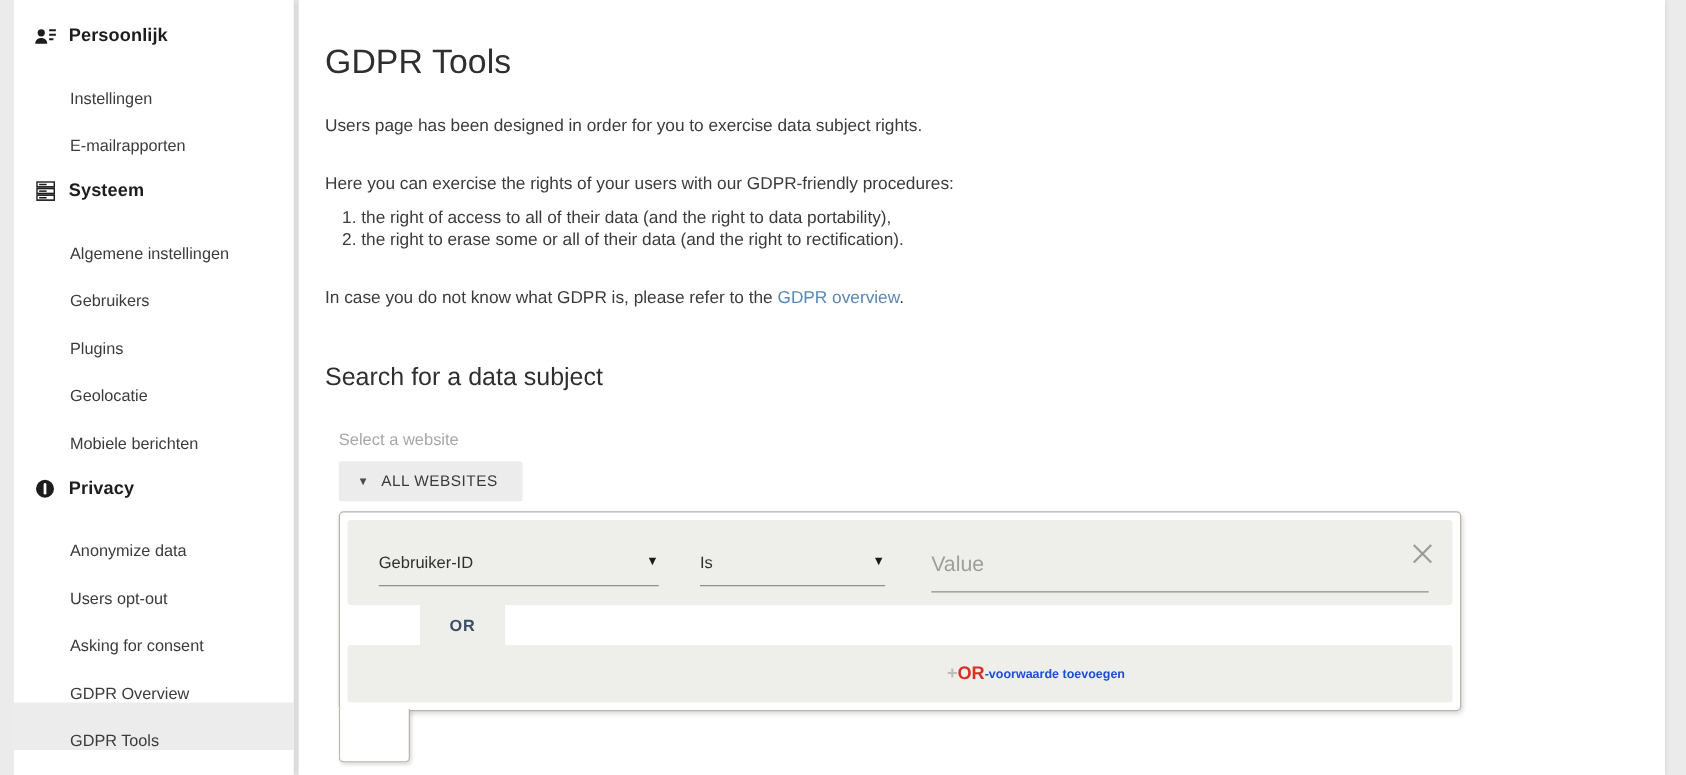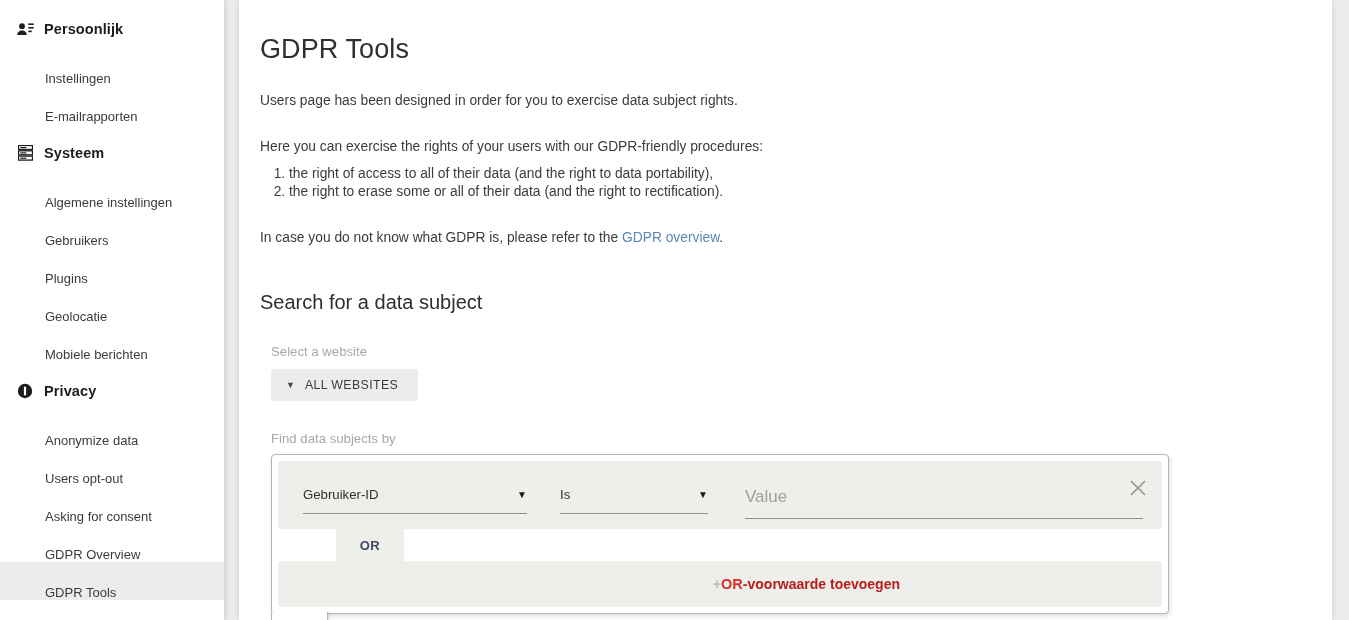--- a/index.html
+++ b/index.html
@@ -7,21 +7,21 @@
     margin: 0; padding: 0;
     width: 1349px; height: 620px;
     overflow: hidden;
     background: #ebebeb;
     font-family: "Liberation Sans", sans-serif;
   }
 
   
   #sidebar {
     position: absolute;
-    left: 0; top: 0;
+    left: 11px; top: 0;
     width: 224px; height: 620px;
     background: #ffffff;
     box-shadow: 2px 0 4px rgba(0,0,0,0.10);
     overflow: hidden;
   }
   .nav-group-head {
     display: flex;
     align-items: center;
     height: 38px;
     padding-left: 14px;
@@ -209,21 +209,21 @@
     border-radius: 3px;
     height: 46px;
     display: flex;
     align-items: center;
     justify-content: flex-end;
     padding-right: 262px;
     cursor: pointer;
   }
   .or-add-row .plus { color: #bdbdbd; font-size: 14.5px; font-weight: bold; }
   .or-add-row .orred { color: #d93025; font-size: 14.5px; font-weight: bold; }
-  .or-add-row .rest { color: #b91c1c; font-size: 14px; font-weight: bold; }
+  .or-add-row .rest { color: #1d4ed8; font-size: 10px; font-weight: bold; }
 
   
   .and-connector {
     position: relative;
     margin-top: 5px;
     margin-left: 11px;
     width: 898px;
     height: 36px;
     display: flex;
     align-items: stretch;
@@ -338,21 +338,20 @@
 
     <h2 class="section-title">Search for a data subject</h2>
 
     <div class="field-label">Select a website</div>
 
     <div class="site-select">
       <span class="caret">▼</span>
       <span class="txt">ALL WEBSITES</span>
     </div>
 
-    <div class="field-label or-group-label">Find data subjects by</div>
 
     
     <div class="or-outer">
 
       <div class="cond-row">
         <div class="sel-field">
           <span class="sv">Gebruiker-ID</span>
           <span class="ar">▼</span>
         </div>
         <div class="sel-op">

